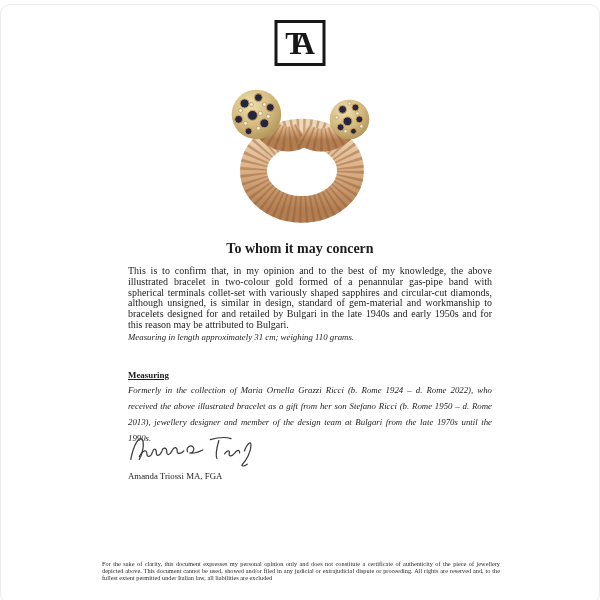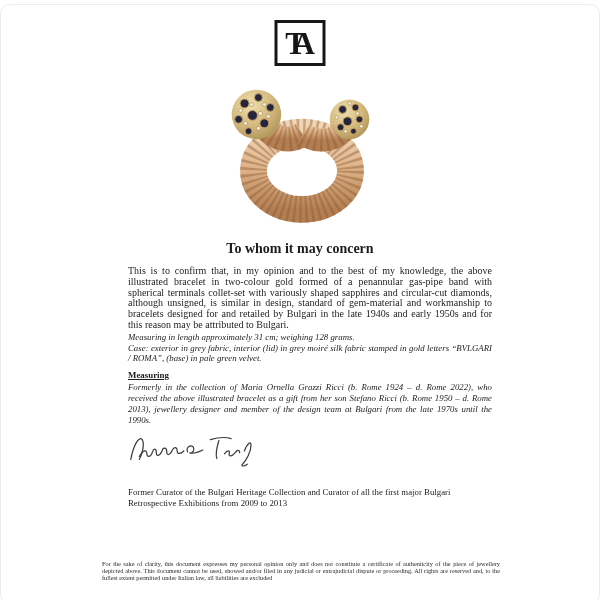--- a/index.html
+++ b/index.html
@@ -24,21 +24,21 @@
   }
   .heading{
     position:absolute;top:236px;left:0;width:100%;text-align:center;
     font-weight:bold;font-size:14px;
   }
   .column{position:absolute;left:127px;width:364px;}
   .body-par{top:261px;font-size:10px;line-height:10.8px;text-align:justify;}
   .details{top:327px;font-size:8.8px;line-height:10.6px;font-style:italic;}
   .details .case{text-align:justify;}
   .prov-head{top:365px;font-size:8.9px;font-weight:bold;text-decoration:underline;}
-  .prov-text{top:377px;font-size:8.8px;line-height:11px;font-style:italic;text-align:justify;}
+  .prov-text{top:377px;font-size:8.8px;line-height:16px;font-style:italic;text-align:justify;}
   .signature{position:absolute;left:126px;top:424px;width:142px;height:42px;}
   .sig-name{top:466px;font-size:8.8px;}
   .credentials{top:482px;font-size:8.8px;line-height:10.8px;}
   .dateline{top:524px;font-size:8.8px;}
   .disclaimer{
     position:absolute;left:101px;width:398px;top:555px;
     font-size:6.3px;line-height:7.2px;text-align:justify;color:#2a2a2a;
   }
   .abs{position:absolute;}
 </style>
@@ -113,40 +113,39 @@
         <circle cx="162" cy="47" r="1.8"></circle>
       </g>
     </g>
   </svg>
 
   <div class="heading">To whom it may concern</div>
 
   <div class="column abs body-par">This is to confirm that, in my opinion and to the best of my knowledge, the above illustrated bracelet in two-colour gold formed of a penannular gas-pipe band with spherical terminals collet-set with variously shaped sapphires and circular-cut diamonds, although unsigned, is similar in design, standard of gem-material and workmanship to bracelets designed for and retailed by Bulgari in the late 1940s and early 1950s and for this reason may be attributed to Bulgari.</div>
 
   <div class="column abs details">
-    <div>Measuring in length approximately 31 cm; weighing 128 grams.</div>
-    <div class="case">Case: exterior in grey fabric, interior (lid) in grey moiré silk fabric stamped in gold letters “BVLGARI / ROMA”, (base) in pale green velvet.</div>
+    <div>Measuring in length approximately 31 cm; weighing 110 grams.</div>
   </div>
 
   <div class="column abs prov-head">Measuring</div>
   <div class="column abs prov-text">Formerly in the collection of Maria Ornella Grazzi Ricci (b. Rome 1924 – d. Rome 2022), who received the above illustrated bracelet as a gift from her son Stefano Ricci (b. Rome 1950 – d. Rome 2013), jewellery designer and member of the design team at Bulgari from the late 1970s until the 1990s.</div>
 
   <svg class="signature" viewBox="0 0 150 44" aria-hidden="true">
     <g fill="none" stroke="#3c3c3c" stroke-width="1.3" stroke-linecap="round">
       <path d="M4,32 C7,16 13,7 16,11 C19,15 16,27 13,32"></path>
       <path d="M13,29 C17,22 21,21 21,26 C21,30 25,30 27,24 C28,20 31,20 31,25 C31,29 34,29 37,23 C38,19 42,19 42,24 C42,28 45,28 48,22 C50,18 53,19 53,23 C53,27 57,26 60,23"></path>
       <path d="M64,24 C62,19 67,16 70,19 C72,22 69,26 66,25 C70,26 76,24 80,22"></path>
       <path d="M88,11 C95,9 104,8 110,10"></path>
       <path d="M97,12 C95,19 93,27 95,31"></path>
       <path d="M103,26 C106,22 109,22 108,26 C107,29 111,29 114,25 C116,22 119,21 119,25"></path>
       <path d="M124,23 C127,15 131,12 131,17 C131,24 126,33 122,37 C120,39 123,40 127,37"></path>
     </g>
   </svg>
 
+  <div class="column abs sig-name">Amanda Triossi MA, FGA</div>
 
   <div class="column abs credentials">
-    <div>Former Curator of the Bulgari Heritage Collection and Curator of all the first major Bulgari Retrospective Exhibitions from 2009 to 2013</div>
   </div>
 
 
   <div class="disclaimer">For the sake of clarity, this document expresses my personal opinion only and does not constitute a certificate of authenticity of the piece of jewellery depicted above. This document cannot be used, showed and/or filed in any judicial or extrajudicial dispute or proceeding. All rights are reserved and, to the fullest extent permitted under Italian law, all liabilities are excluded</div>
 
 </div>
 
 </body></html>

